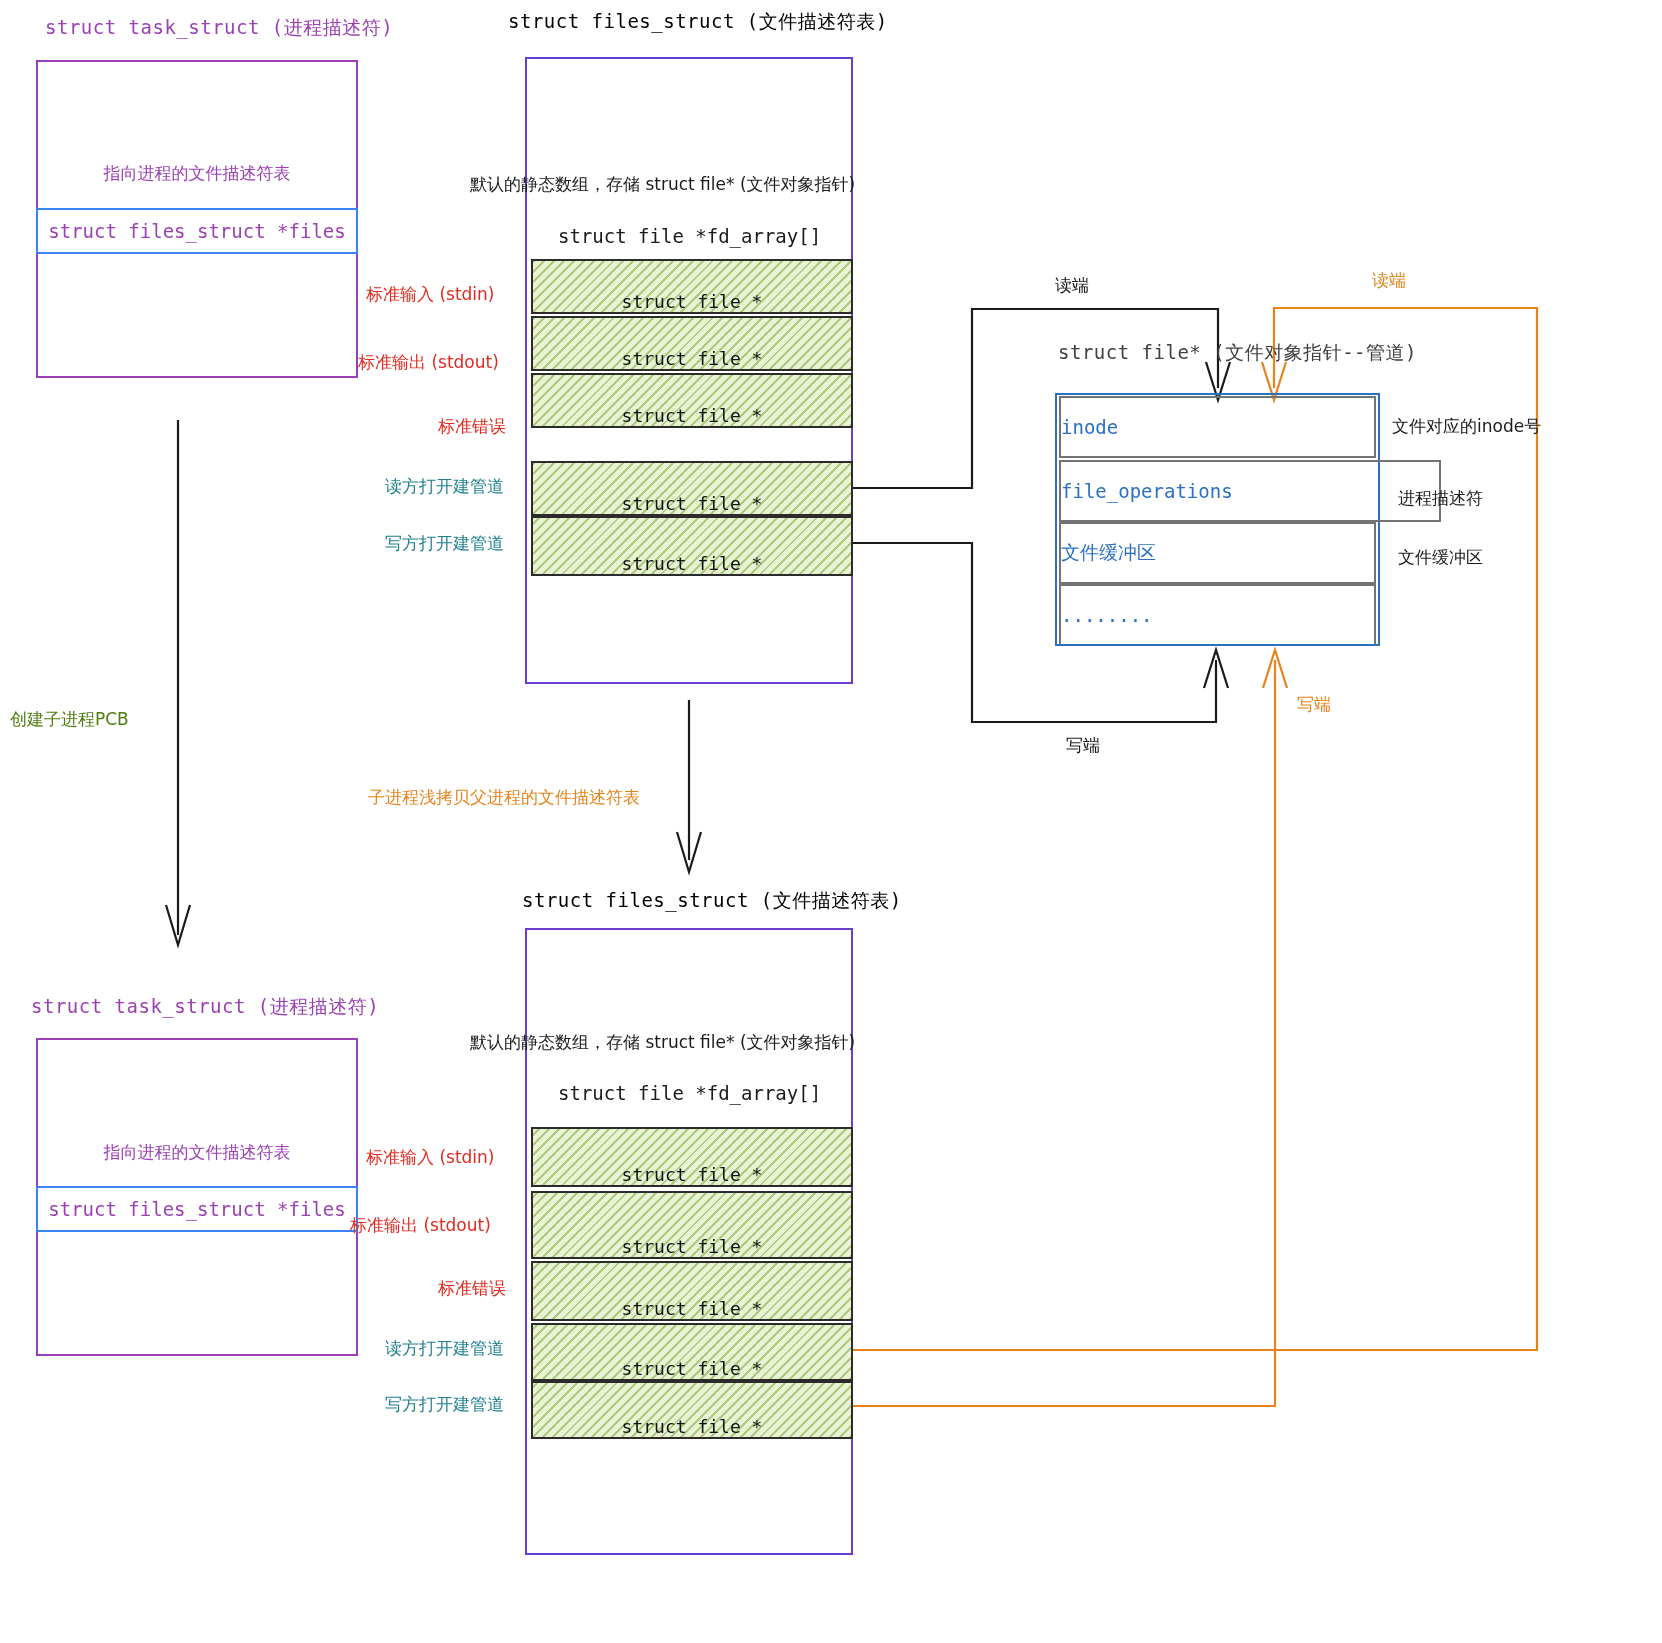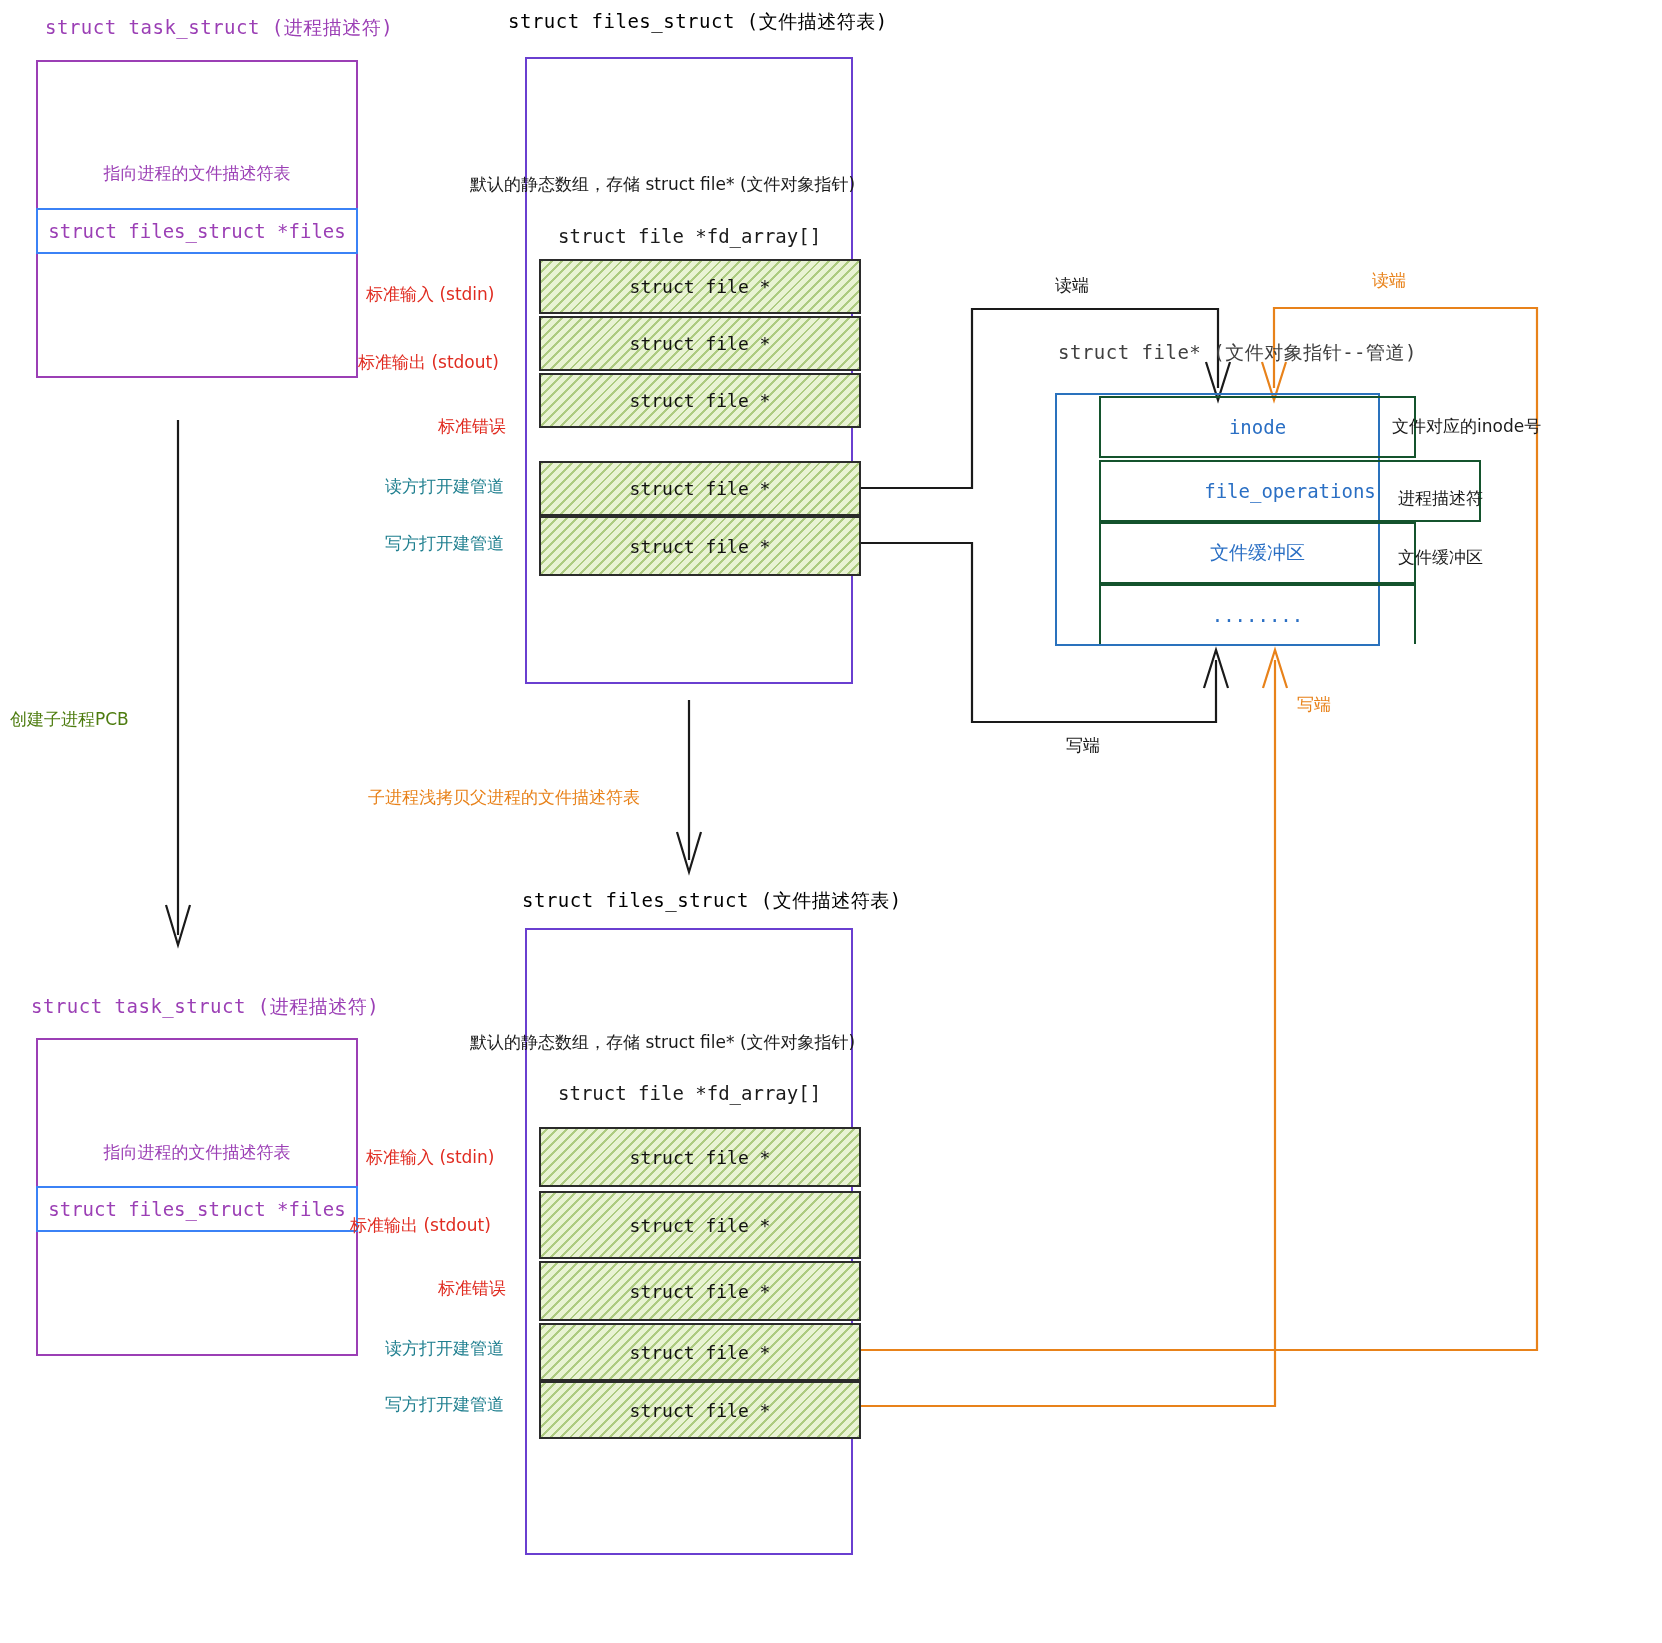--- a/index.html
+++ b/index.html
@@ -21,26 +21,26 @@
   .box-violet{border:2px solid #6a3fd0;}
   .box-blue{border:2.5px solid #2a72bd;}
 
   
   .fd{
     position:absolute;box-sizing:border-box;border:2px solid #2b2b2b;
     background-color:#e9f3d4;
     background-image:repeating-linear-gradient(-45deg,
         rgba(124,170,60,.55) 0px, rgba(124,170,60,.55) 2px,
         rgba(255,255,255,0) 2px, rgba(255,255,255,0) 7px);
-    display:flex;align-items:center;justify-content:center;margin-left:8px;
+    display:flex;align-items:flex-end;justify-content:center;
   }
   .fd span{font-family:"DejaVu Sans Mono","Liberation Mono",monospace;font-size:18px;color:#111;}
 
-  .brow{position:absolute;box-sizing:border-box;border:2px solid #14532d;
-        display:flex;align-items:center;justify-content:center;margin-left:40px;}
+  .brow{position:absolute;box-sizing:border-box;border:2px solid #737373;
+        display:flex;align-items:center;justify-content:flex-start;}
   .brow span{font-size:19px;color:#2a6fc4;font-family:"DejaVu Sans Mono","Liberation Mono",monospace;}
 
   .innerrow{position:absolute;box-sizing:border-box;border:2px solid #3b82f6;
         display:flex;align-items:center;justify-content:center;}
   .innerrow span{font-size:19px;color:#9b3fb5;font-family:"DejaVu Sans Mono","Liberation Mono",monospace;}
 
   svg.wires{position:absolute;left:0;top:0;width:1662px;height:1643px;pointer-events:none;}
 </style>
 </head>
 <body>

